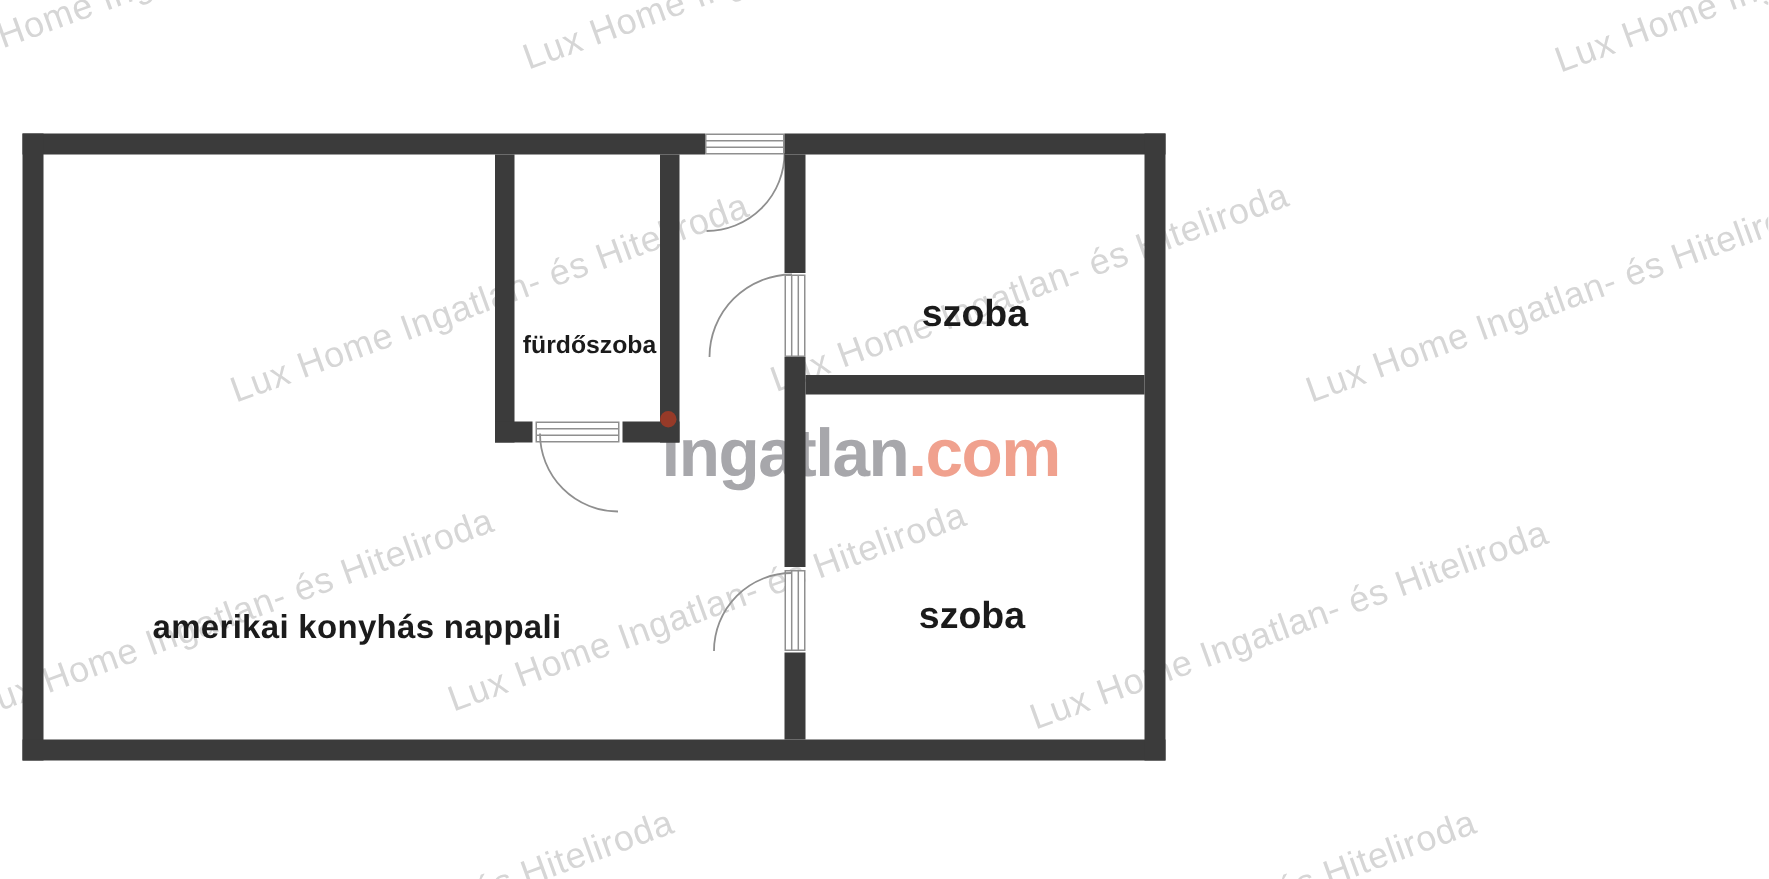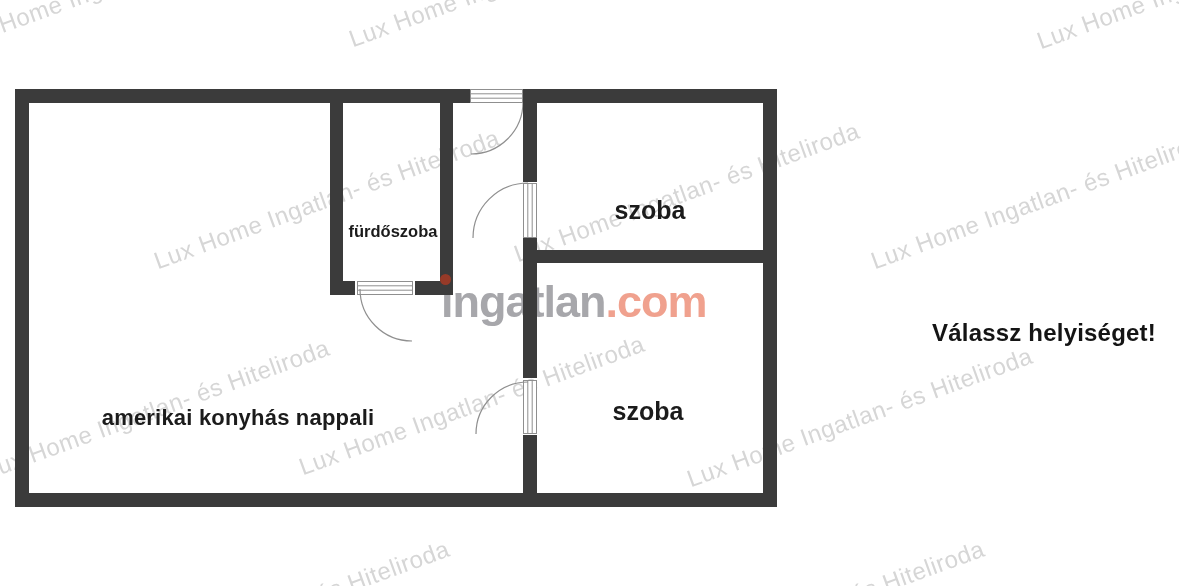--- a/index.html
+++ b/index.html
@@ -148,15 +148,14 @@
   </div>
   <div class="room room-top">
     <div class="room-label">szoba</div>
   </div>
   <div class="room room-bottom">
     <div class="room-label">szoba</div>
   </div>
 
   <div class="marker-dot"></div>
 
-  <div class="cta">Válassz helyiséget!</div>
 
 </div>
 
 </body></html>

